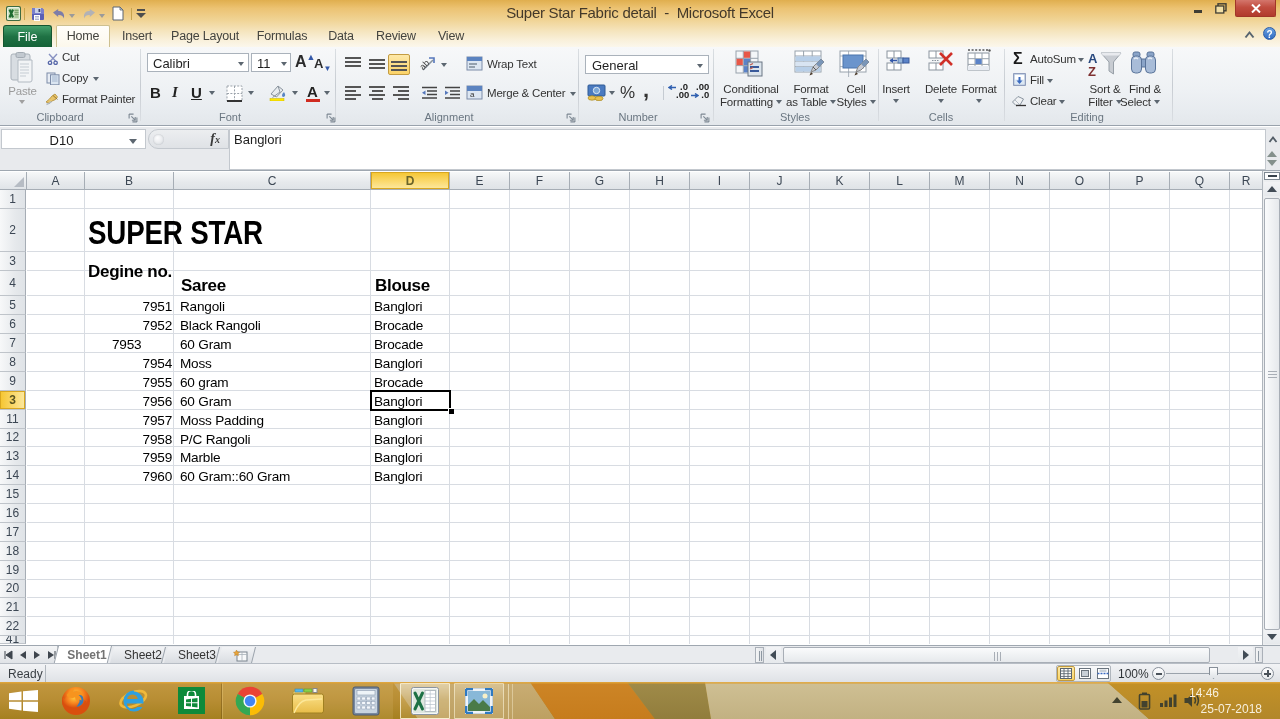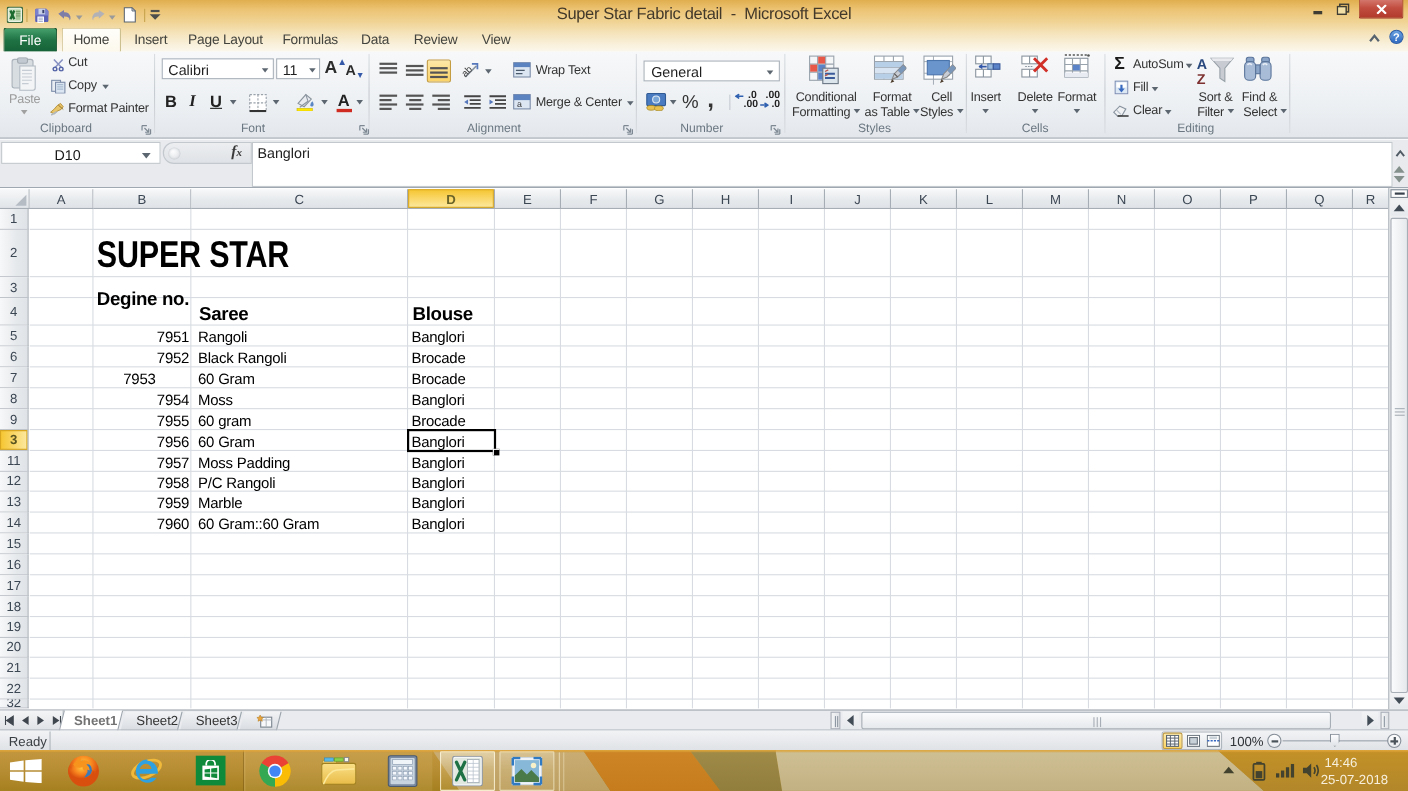--- a/index.html
+++ b/index.html
@@ -380,21 +380,21 @@
  <div class="abs rtext" style="left:1082px;top:49px;width:46px;text-align:center">Filter <span class="dd" style="display:inline-block;vertical-align:2px"></span></div>
  <svg class="abs" style="left:1130px;top:4px" width="29" height="25" viewBox="0 0 29 25">
   <rect x="3" y="1" width="7" height="5" rx="2" fill="#8aa4c8" stroke="#5a749a"></rect>
   <rect x="17" y="1" width="7" height="5" rx="2" fill="#8aa4c8" stroke="#5a749a"></rect>
   <rect x="1.5" y="5" width="10" height="17" rx="4" fill="#a8bcd8" stroke="#5a749a"></rect>
   <rect x="15.5" y="5" width="10" height="17" rx="4" fill="#a8bcd8" stroke="#5a749a"></rect>
   <rect x="11.5" y="8" width="4" height="8" fill="#8aa4c8" stroke="#5a749a"></rect>
   <path d="M4 8 q2-2 4 0 M18 8 q2-2 4 0" stroke="#e8eef6" stroke-width="1.4" fill="none"></path>
  </svg>
  <div class="abs rtext" style="left:1120px;top:36px;width:50px;text-align:center">Find &amp;</div>
- <div class="abs rtext" style="left:1120px;top:49px;width:50px;text-align:right">Select <span class="dd" style="display:inline-block;vertical-align:2px"></span></div>
+ <div class="abs rtext" style="left:1120px;top:49px;width:50px;text-align:left">Select <span class="dd" style="display:inline-block;vertical-align:2px"></span></div>
  <div class="abs glabel" style="left:1037px;width:100px">Editing</div>
 </div>
 <div class="abs" id="fbar">
   <div class="abs" id="namebox">
       <span style="position:absolute;left:0;right:24px;top:3px;text-align:center;font-size:13px;color:#1a1a1a">D10</span>
     <div class="abs dd" style="right:8px;top:9px;border-top-width:5px;border-left-width:4px;border-right-width:4px"></div>
   </div>
   <div class="abs" style="left:148px;top:2px;width:81px;height:20px;background:linear-gradient(#eceef0,#dfe2e6);border:1px solid #c3c8ce;border-radius:10px 0 0 10px">
     <div class="abs" style="left:4px;top:4px;width:11px;height:11px;border-radius:50%;background:radial-gradient(circle at 40% 35%,#fdfdfe,#d8dce0);box-shadow:inset 0 0 2px #b8bcc2"></div>
     <div class="abs" style="right:8px;top:1px;font-size:14px;font-style:italic;font-family:'Liberation Serif',serif;font-weight:bold;color:#3a3a3a">f<span style="font-size:10px">x</span></div>
@@ -443,21 +443,21 @@
 <div class="abs rowhdr" style="top:276px;height:19px;line-height:18px">13</div>
 <div class="abs rowhdr" style="top:295px;height:19px;line-height:18px">14</div>
 <div class="abs rowhdr" style="top:314px;height:19px;line-height:18px">15</div>
 <div class="abs rowhdr" style="top:333px;height:19px;line-height:18px">16</div>
 <div class="abs rowhdr" style="top:352px;height:19px;line-height:18px">17</div>
 <div class="abs rowhdr" style="top:371px;height:19px;line-height:18px">18</div>
 <div class="abs rowhdr" style="top:390px;height:19px;line-height:18px">19</div>
 <div class="abs rowhdr" style="top:409px;height:18px;line-height:17px">20</div>
 <div class="abs rowhdr" style="top:427px;height:19px;line-height:18px">21</div>
 <div class="abs rowhdr" style="top:446px;height:19px;line-height:18px">22</div>
-<div class="abs rowhdr" style="top:465px;height:8px;line-height:7px">32</div>
+<div class="abs rowhdr" style="top:465px;height:8px;line-height:7px">41</div>
 <div class="abs gvl" style="left:84px;top:19px;height:454px"></div>
 <div class="abs gvl" style="left:173px;top:19px;height:454px"></div>
 <div class="abs gvl" style="left:370px;top:19px;height:454px"></div>
 <div class="abs gvl" style="left:449px;top:19px;height:454px"></div>
 <div class="abs gvl" style="left:509px;top:19px;height:454px"></div>
 <div class="abs gvl" style="left:569px;top:19px;height:454px"></div>
 <div class="abs gvl" style="left:629px;top:19px;height:454px"></div>
 <div class="abs gvl" style="left:689px;top:19px;height:454px"></div>
 <div class="abs gvl" style="left:749px;top:19px;height:454px"></div>
 <div class="abs gvl" style="left:809px;top:19px;height:454px"></div>
@@ -728,15 +728,15 @@
   <svg class="abs" style="left:1160px;top:12px" width="17" height="13" viewBox="0 0 17 13">
     <rect x="0" y="9" width="3" height="4" fill="#42422e"></rect>
     <rect x="4.5" y="6.5" width="3" height="6.5" fill="#42422e"></rect>
     <rect x="9" y="3.5" width="3" height="9.5" fill="#42422e"></rect>
     <rect x="13.5" y="0.5" width="3" height="12.5" fill="#42422e"></rect>
   </svg>
   <svg class="abs" style="left:1184px;top:11px" width="16" height="15" viewBox="0 0 16 15">
     <path d="M0.5 5 h3.5 l4-4 v13 l-4-4 h-3.5z" fill="#42422e"></path>
     <path d="M10.5 4.5 q2 3-0 6 M12.8 2.5 q3.2 5 0 10" fill="none" stroke="#42422e" stroke-width="1.5"></path>
   </svg>
-  <div class="abs" style="left:1189px;top:4px;width:60px;text-align:center;font-size:12px;color:#f7efdc">14:46</div>
+  <div class="abs" style="left:1189px;top:4px;width:60px;text-align:left;font-size:12px;color:#f7efdc">14:46</div>
   <div class="abs" style="left:1187px;top:20px;width:75px;text-align:right;font-size:12px;color:#f7efdc">25-07-2018</div>
 </div>
 
 </body></html>

